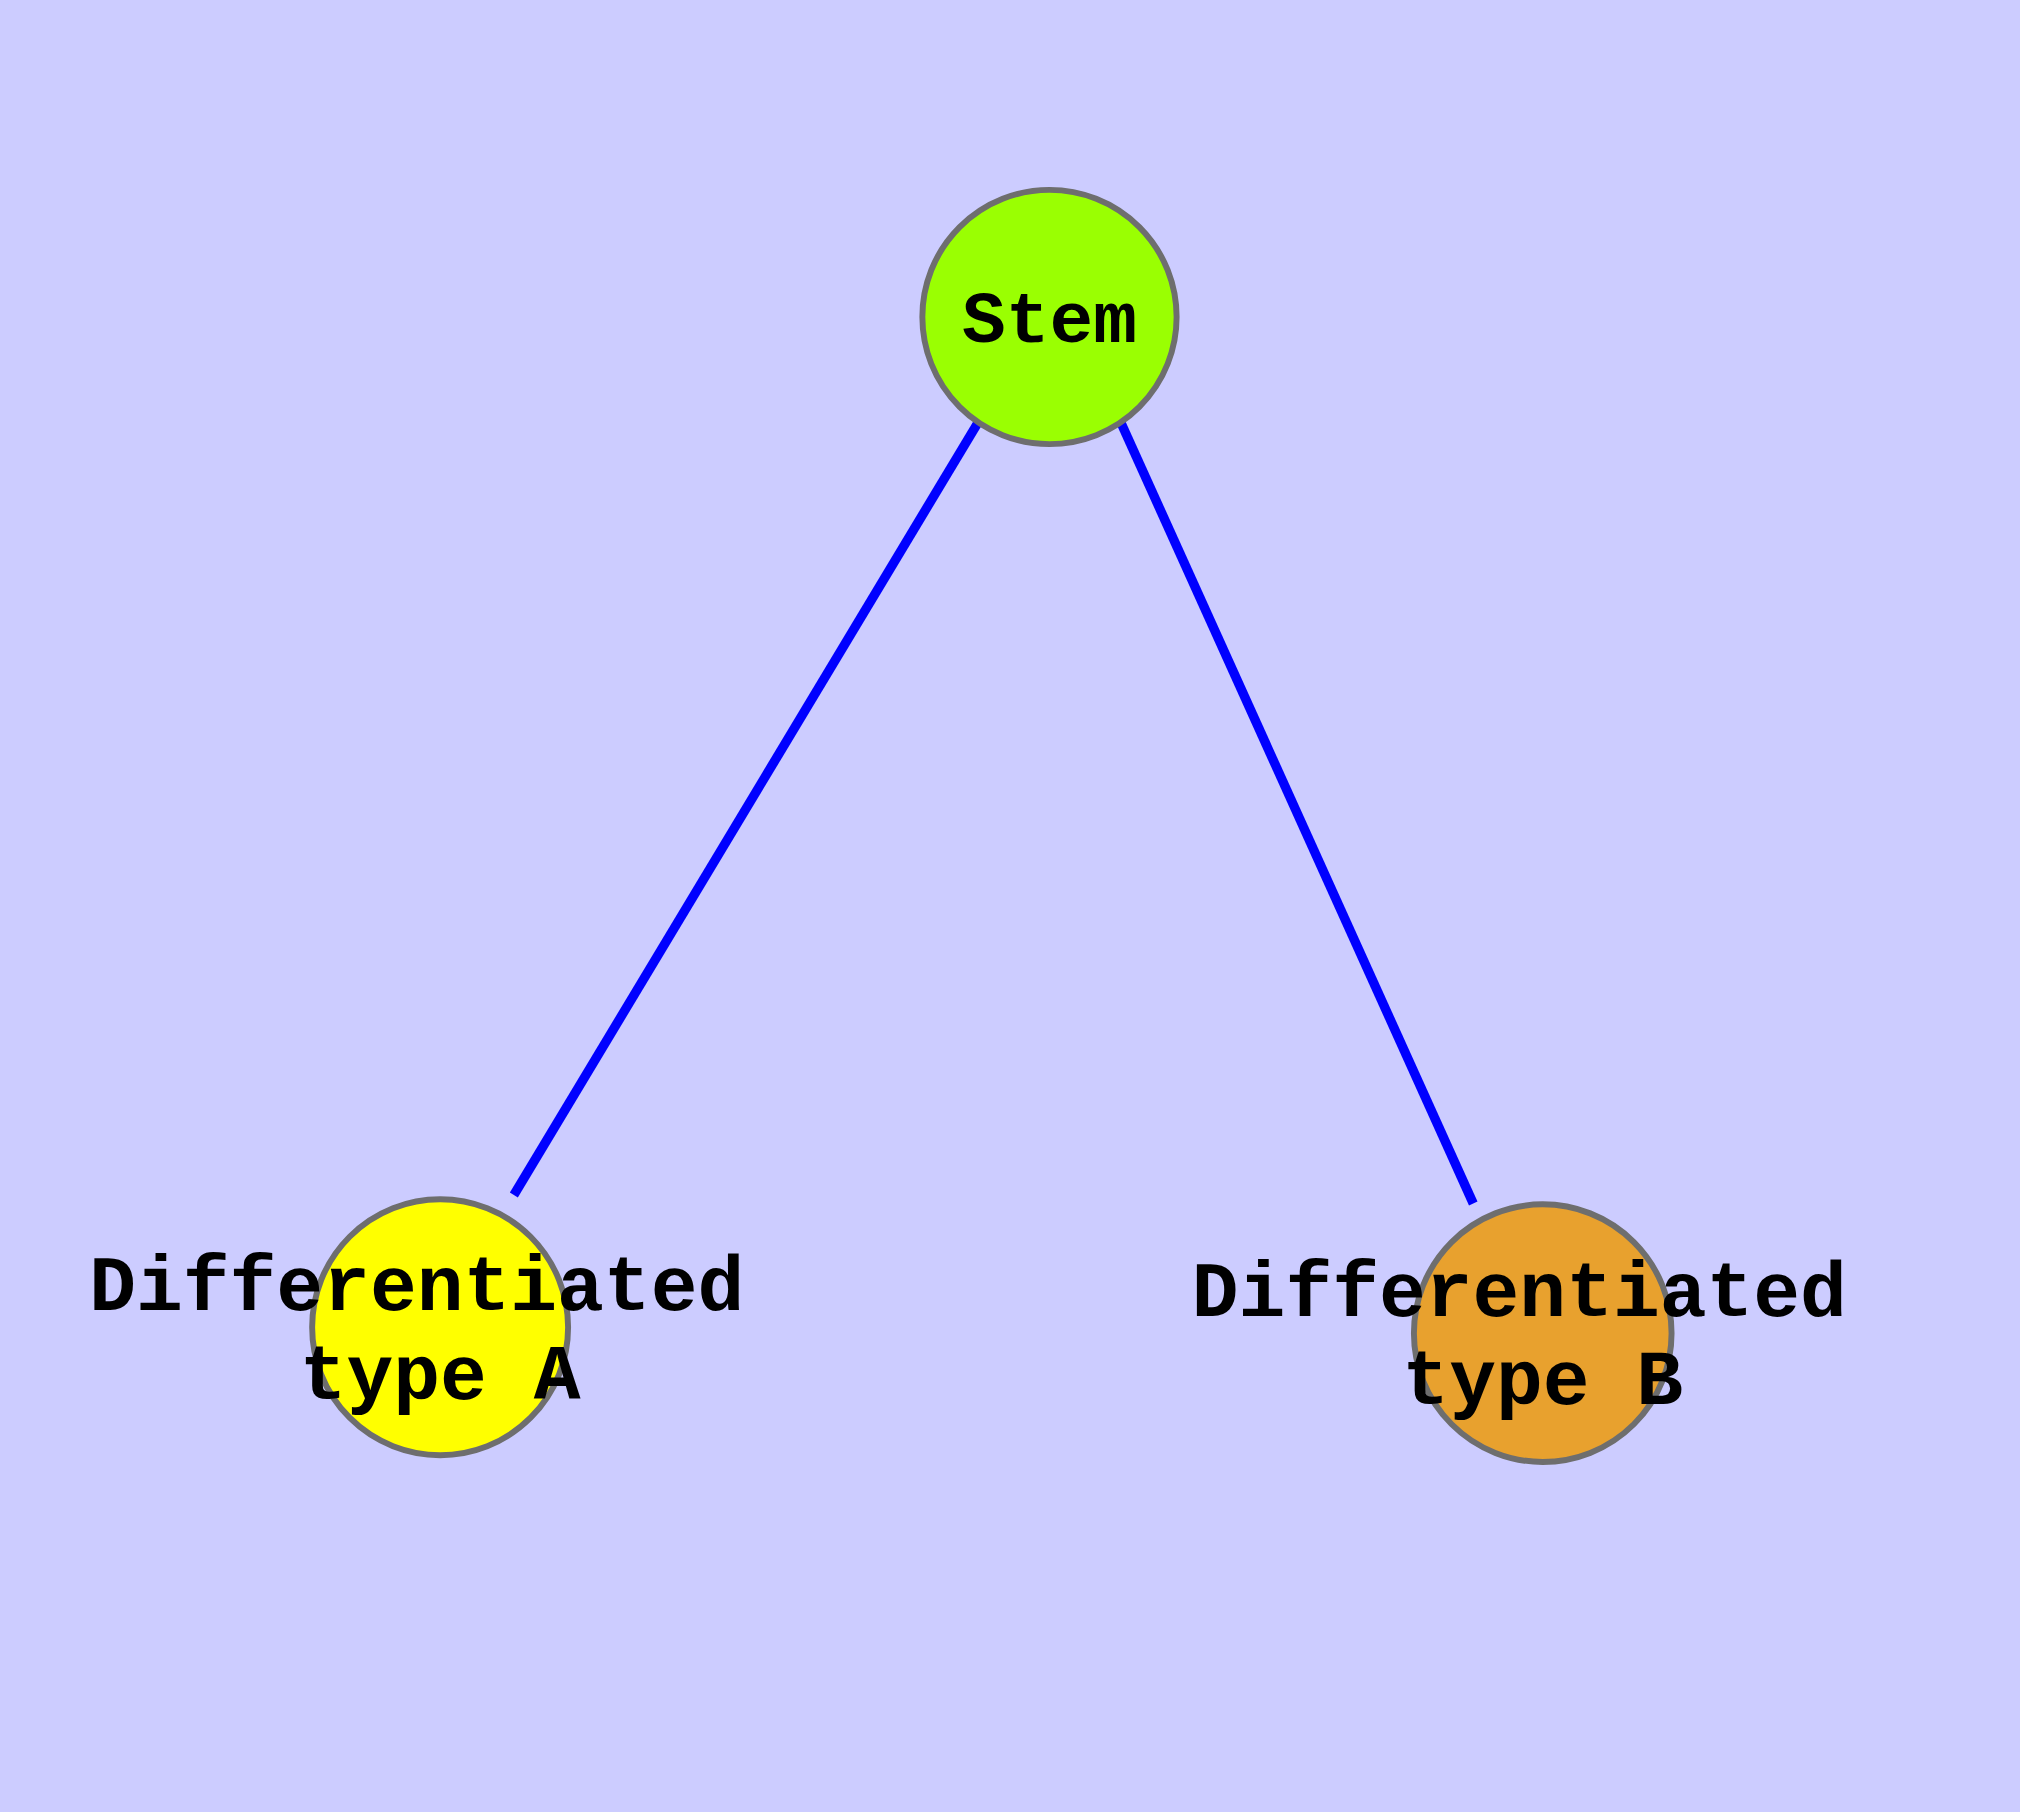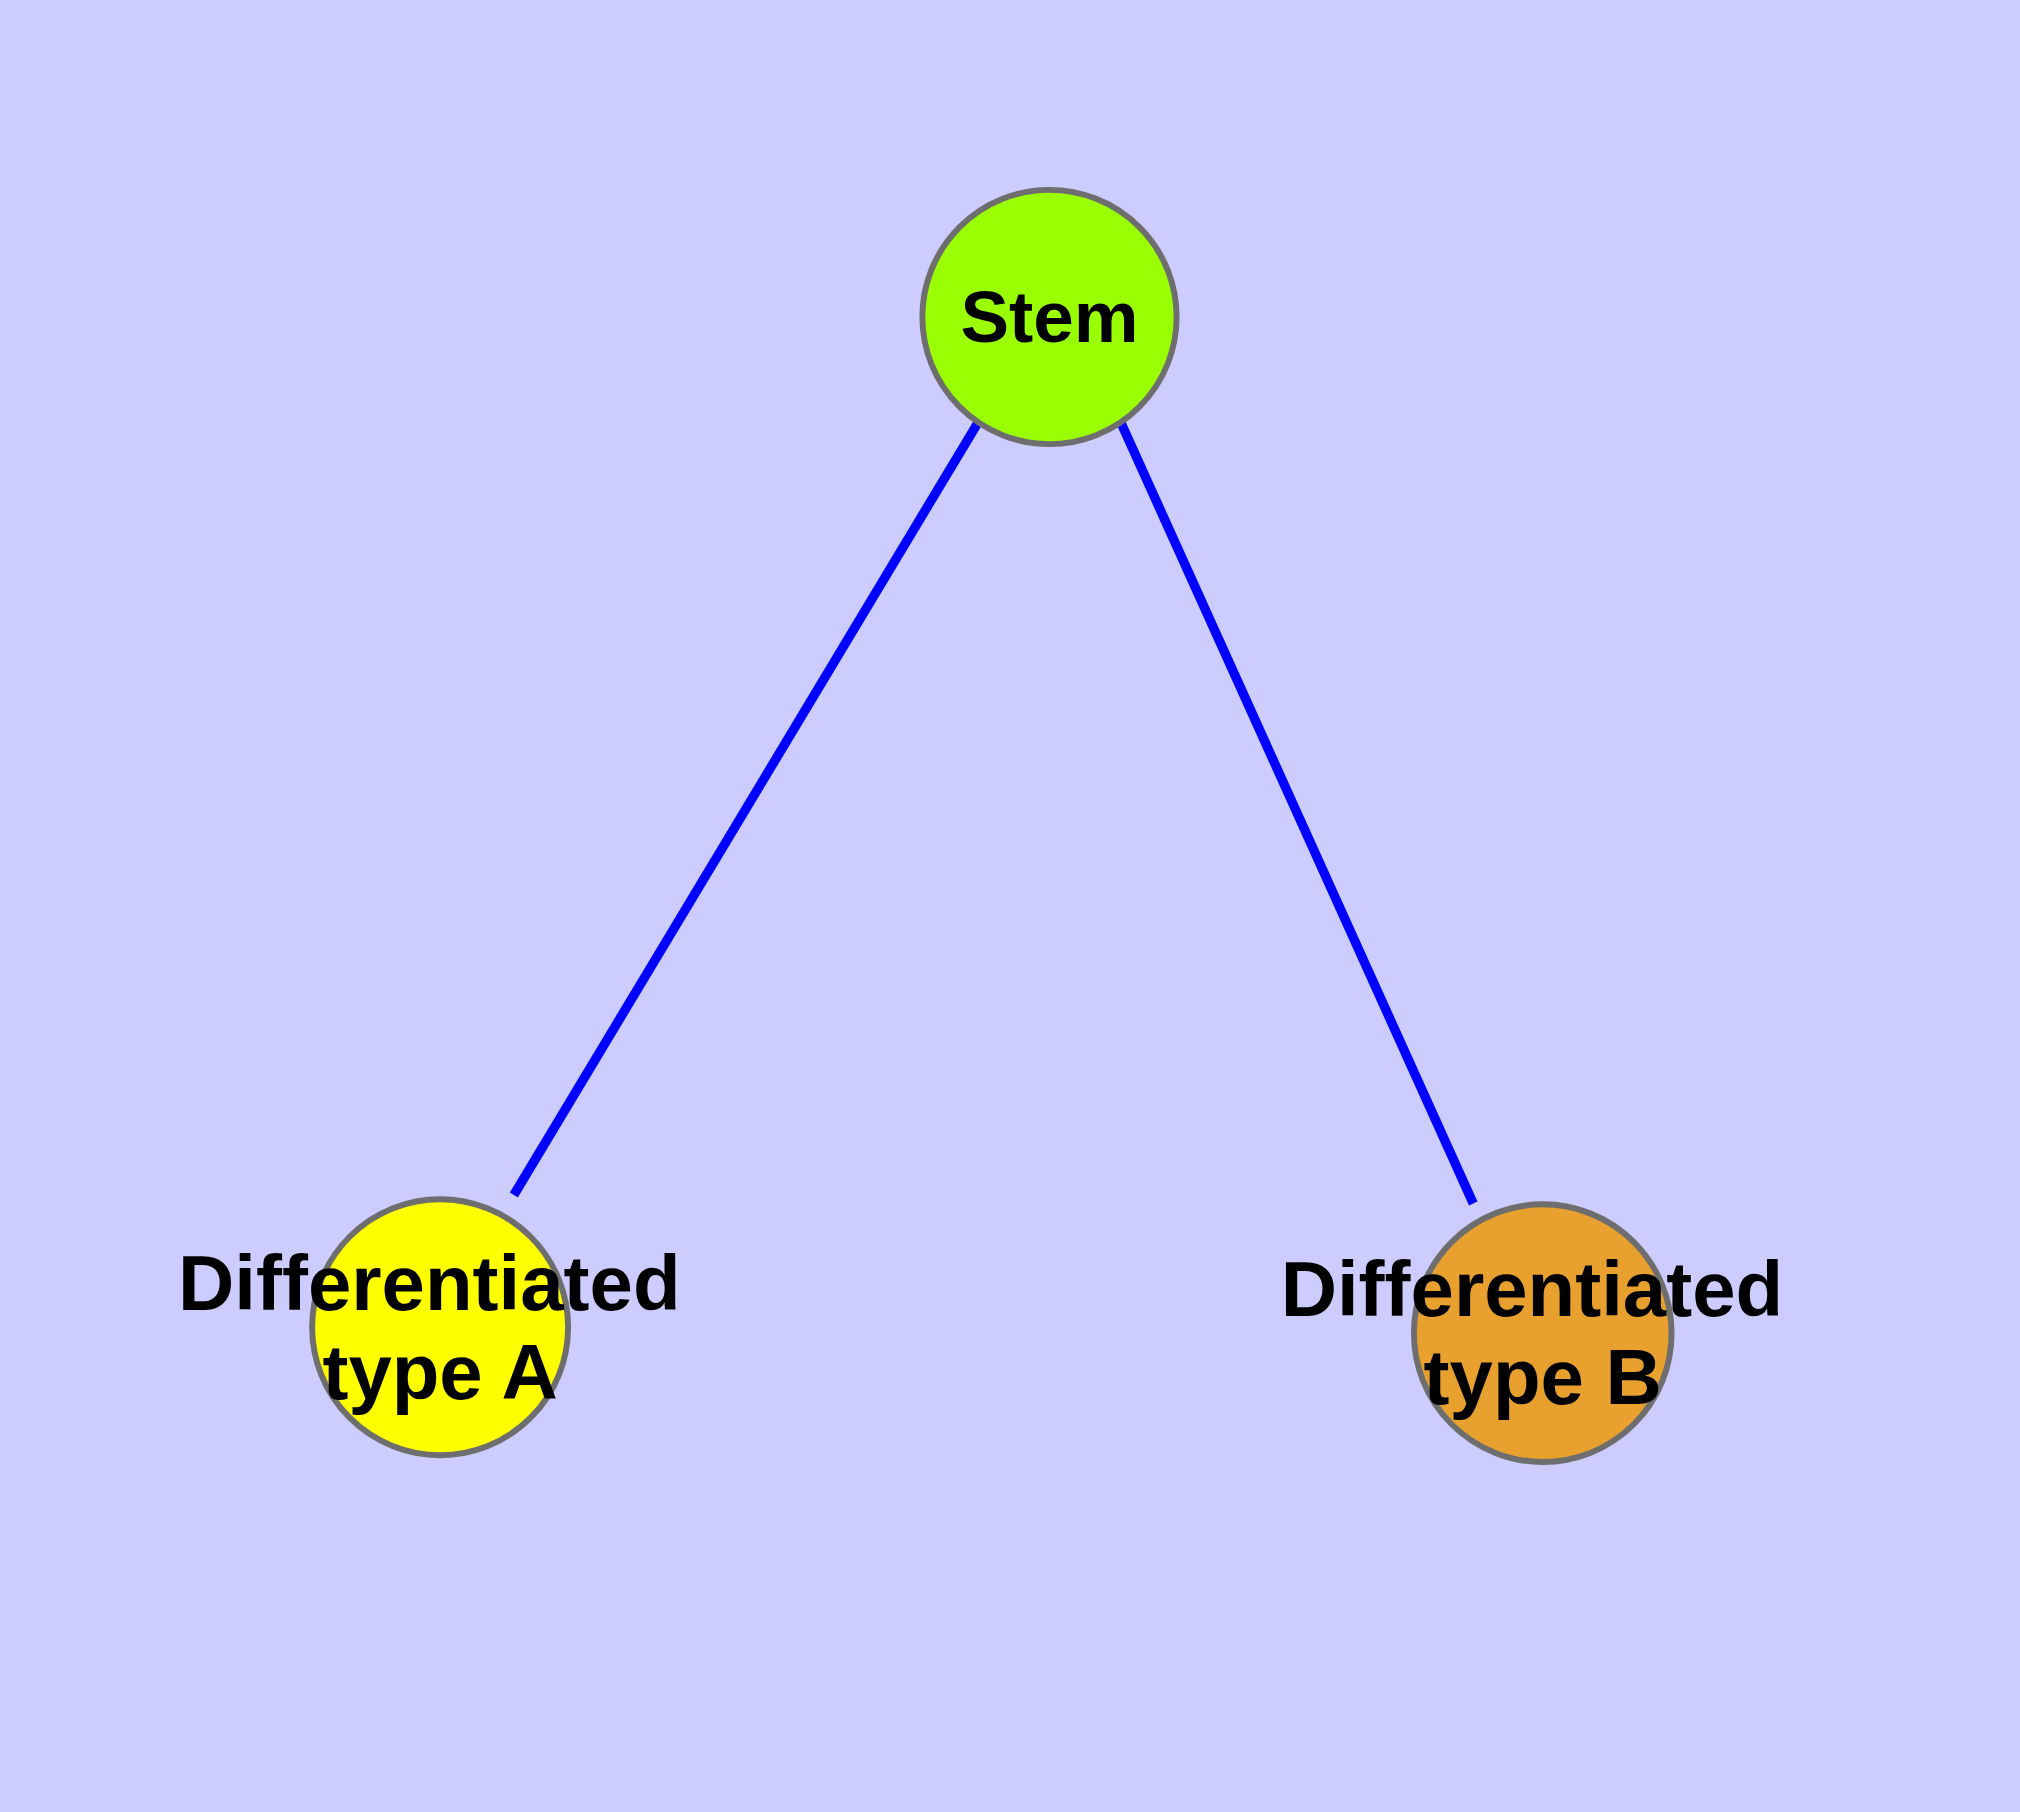--- a/index.html
+++ b/index.html
@@ -5,21 +5,21 @@
   html, body {
     margin: 0;
     padding: 0;
     background: #ffffff;
   }
   #canvas {
     position: relative;
     width: 2021px;
     height: 1812px;
     overflow: hidden;
-    font-family: Liberation Sans, sans-serif;
+    font-family: Liberation Mono, monospace;
   }
   #graph-svg {
     position: absolute;
     top: 0;
     left: 0;
     width: 2021px;
     height: 1812px;
     display: block;
   }
   .node-label {

